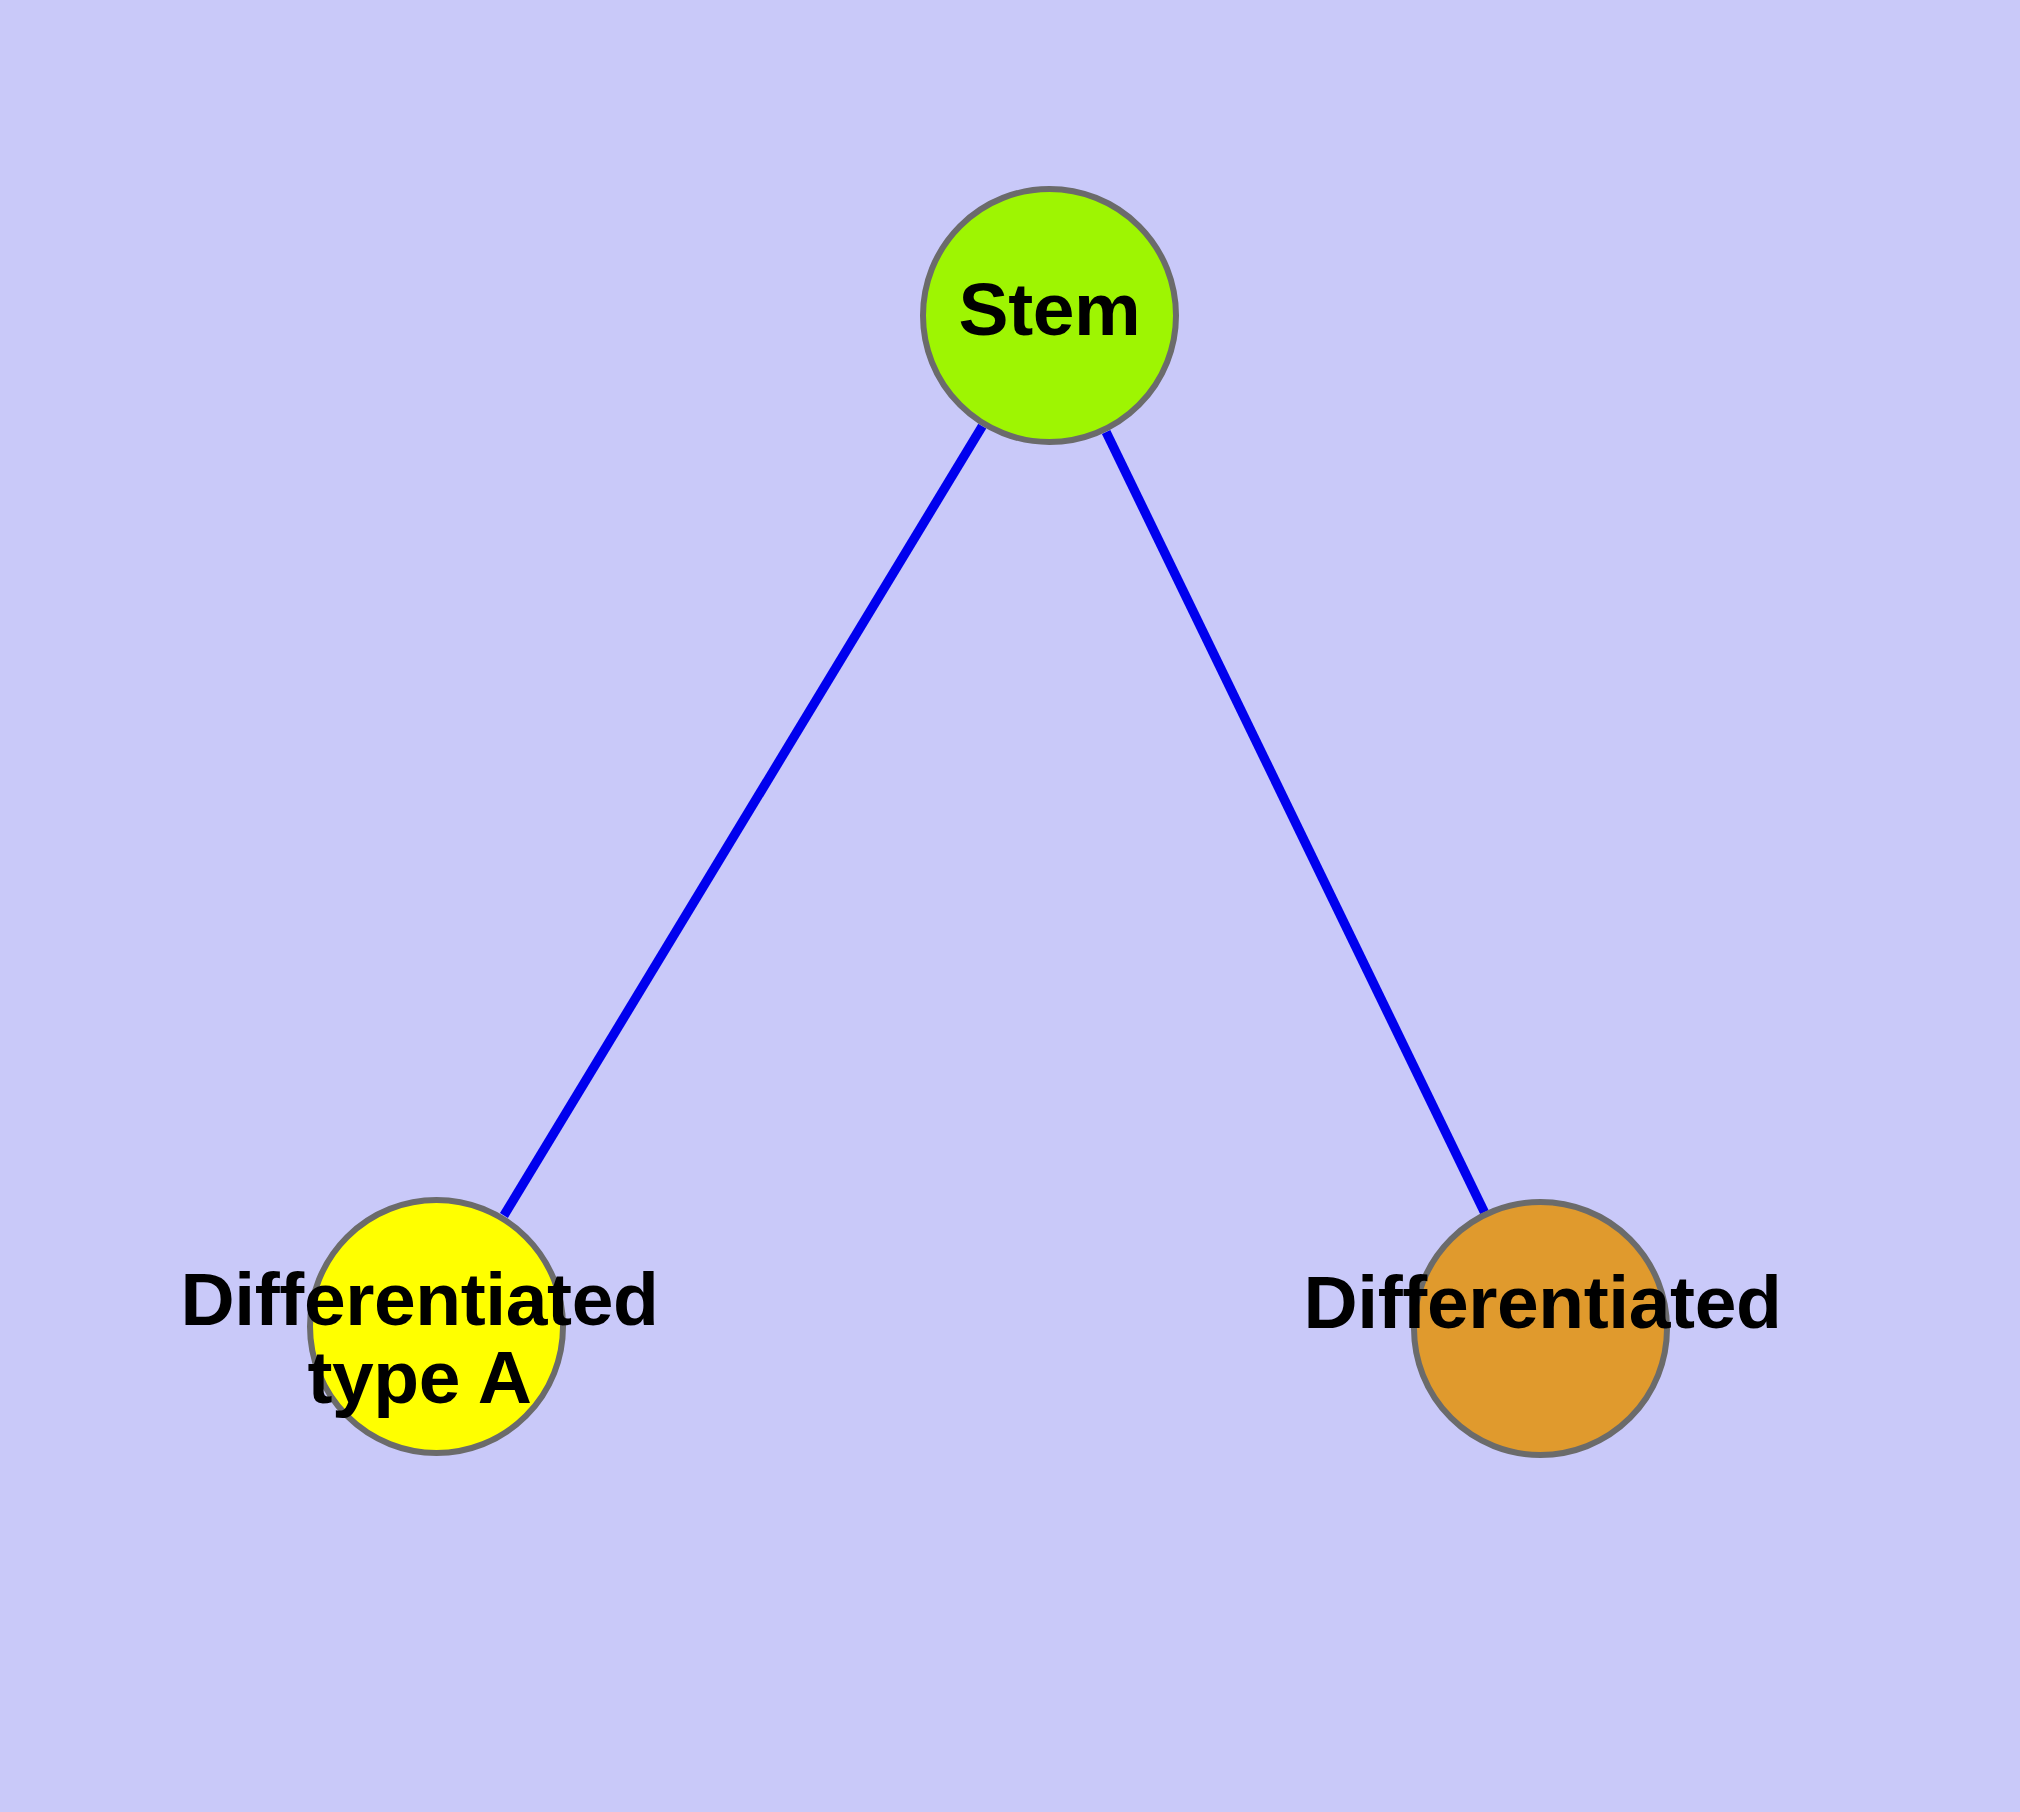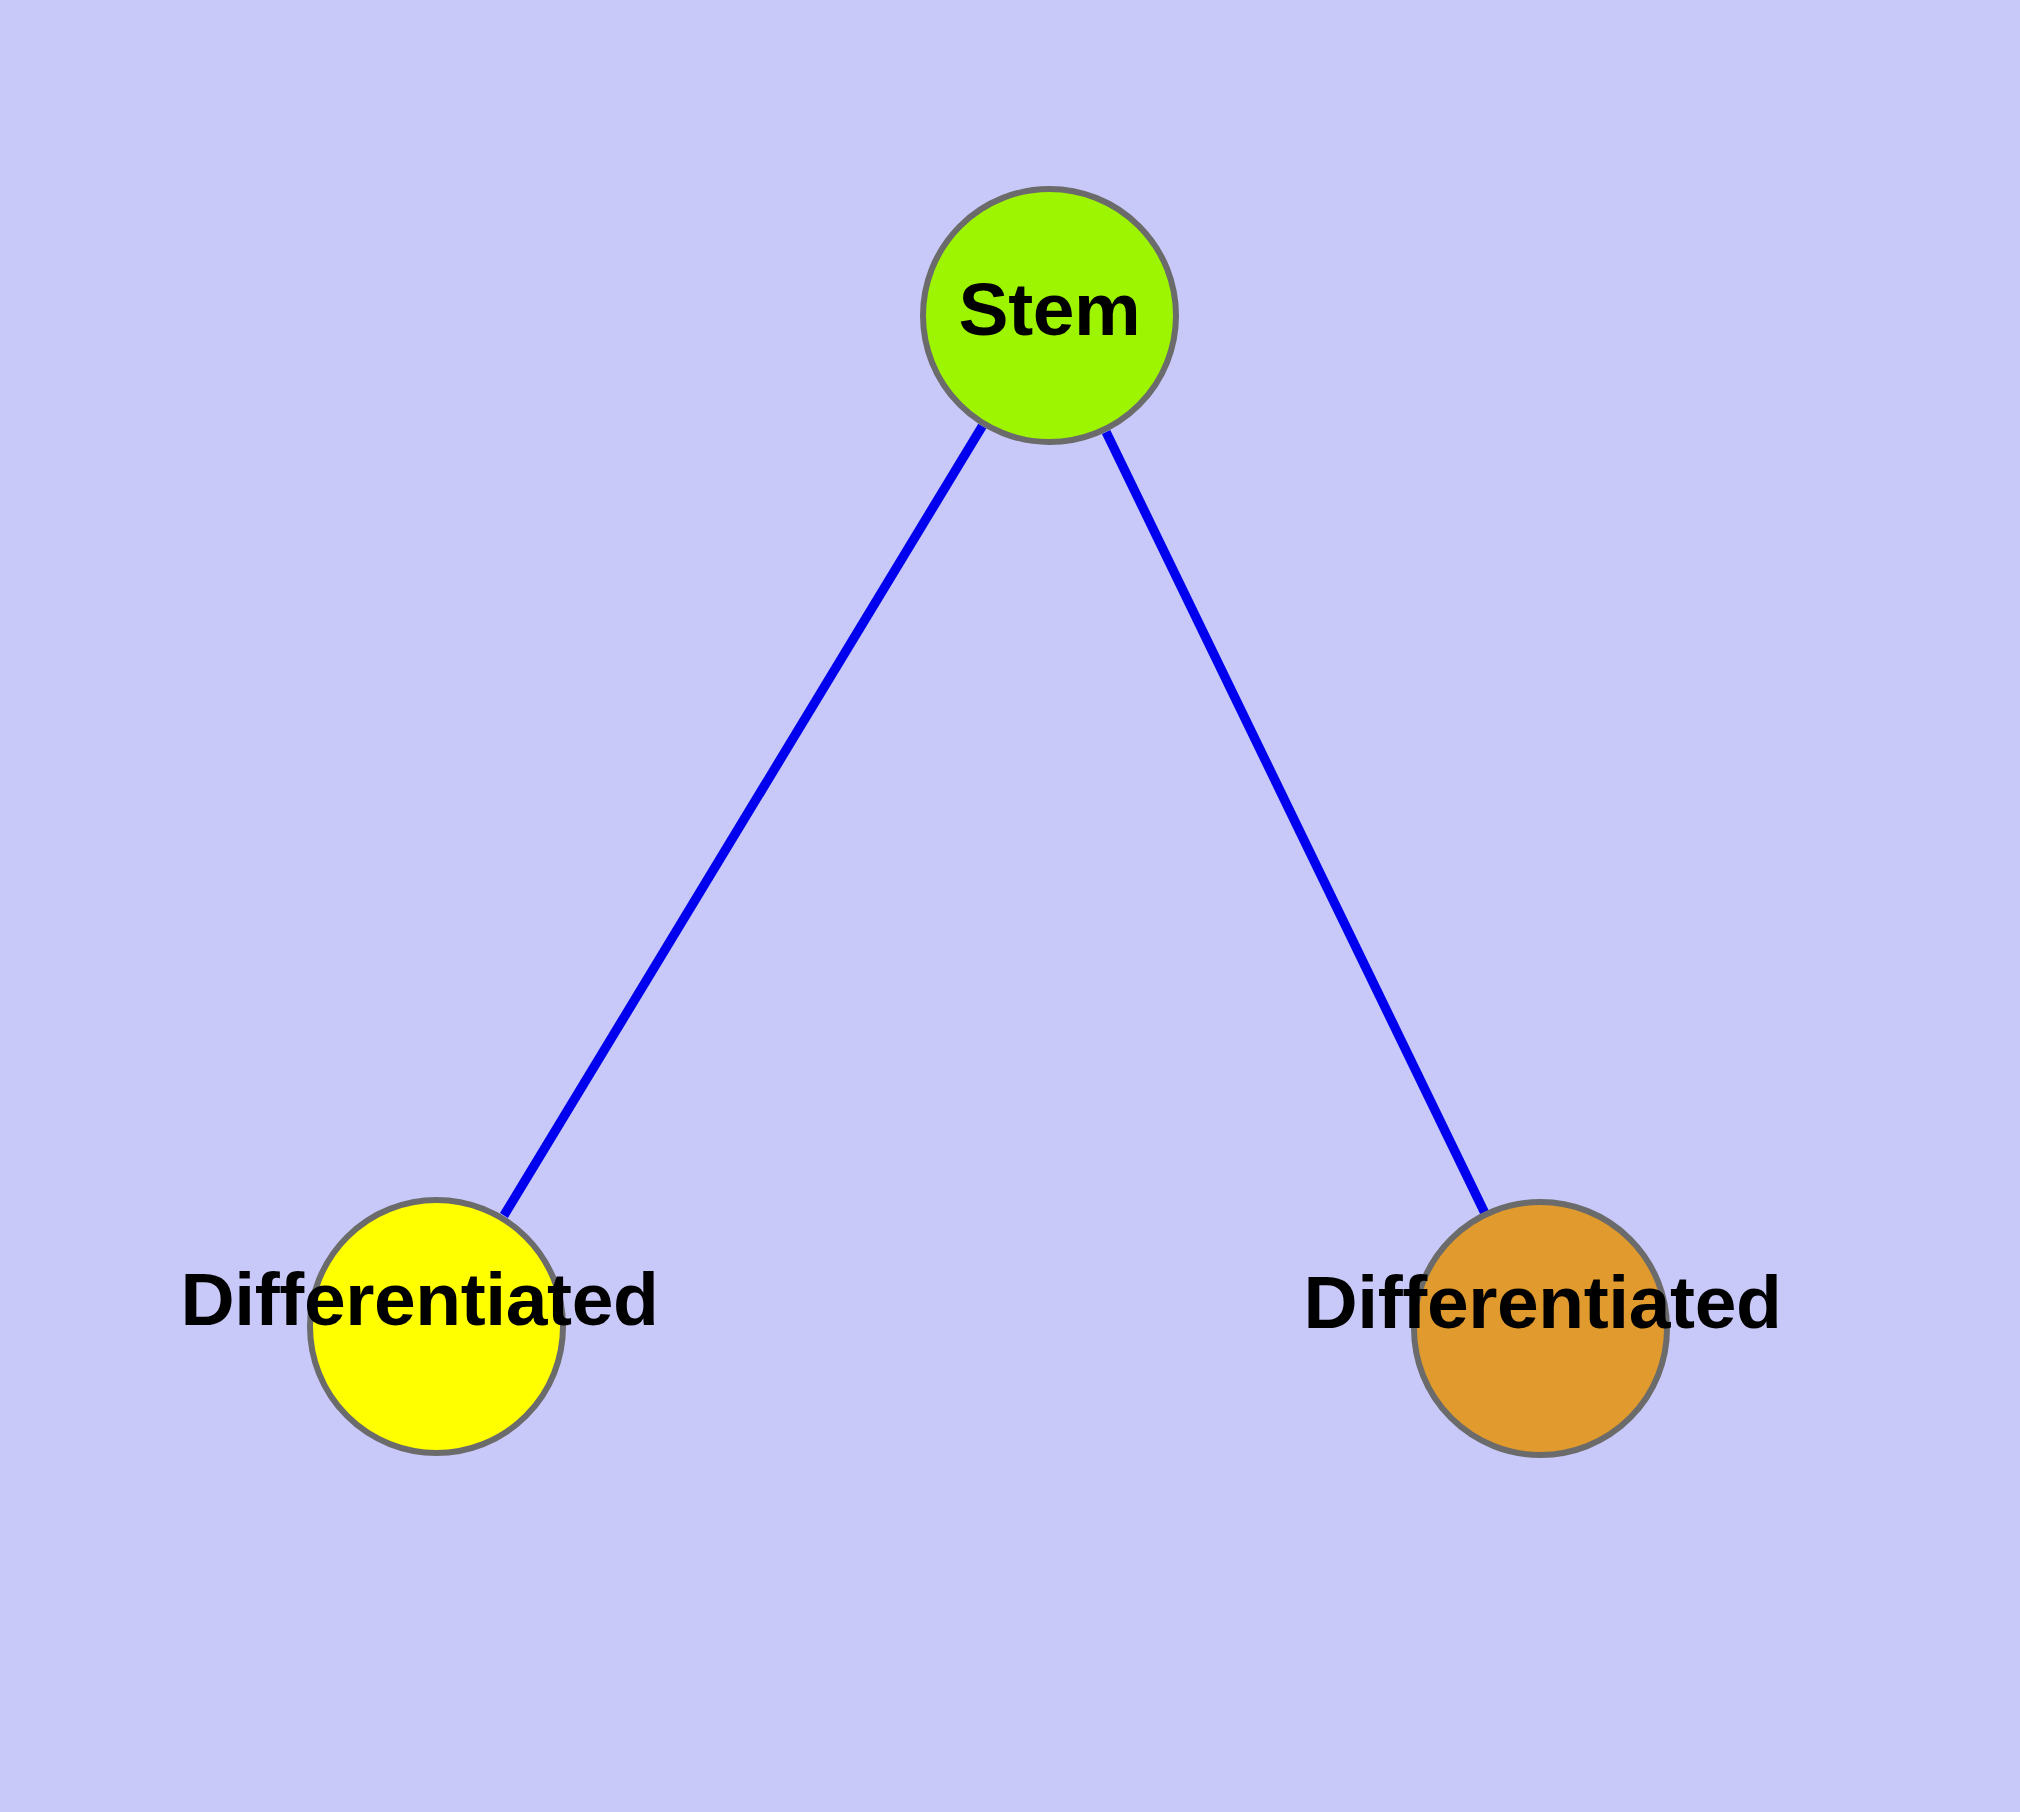--- a/index.html
+++ b/index.html
@@ -102,20 +102,21 @@
   <div class="node" id="node-diff-a" style="left: 307px; top: 1197px; width: 259px; height: 259px; background: rgb(255, 255, 0); border-color: rgb(107, 107, 107);"></div>
 
   <div class="node" id="node-diff-b" style="left: 1411px; top: 1199px; width: 259px; height: 259px; background: rgb(224, 154, 45); border-color: rgb(107, 107, 107);"></div>
 
   <div class="node-label" id="label-stem" style="color: rgb(0, 0, 0);">
     <div>Stem</div>
   </div>
 
   <div class="node-label" id="label-diff-a" style="color: rgb(0, 0, 0);">
     <div>Differentiated</div>
+    <div>type A</div>
   </div>
 
   <div class="node-label" id="label-diff-b" style="color: rgb(0, 0, 0);">
     <div>Differentiated</div>
   </div>
 
 </div>
 
 
 </body></html>

